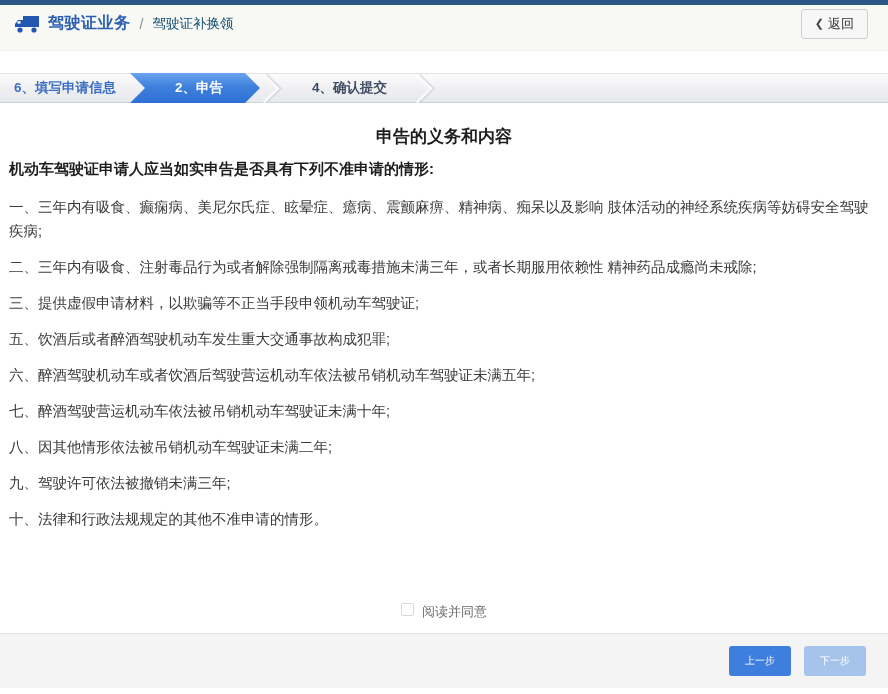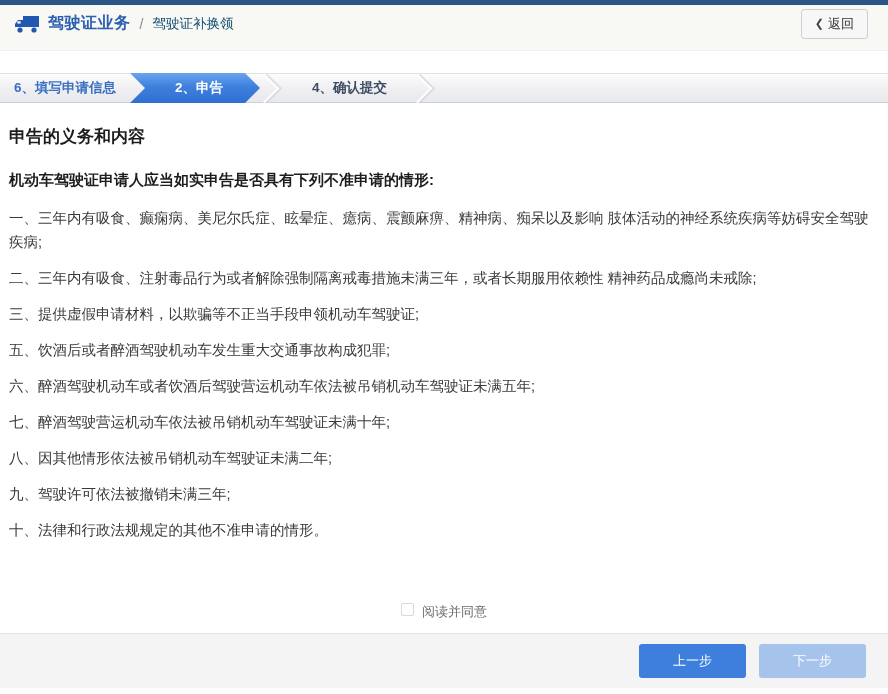--- a/index.html
+++ b/index.html
@@ -53,39 +53,39 @@
   .chev { position:relative; width:26px; }
   .chev::before {
     content:""; position:absolute; left:-6px; top:4px; width:19px; height:19px;
     border-top:2px solid #fdfdfd; border-right:2px solid #fdfdfd;
     transform:rotate(45deg);
     box-shadow:2px -2px 0 rgba(198,204,212,.55);
   }
 
   
   .content { flex:1 1 auto; display:flex; flex-direction:column; padding:22px 9px 8px; overflow:hidden; background:#fff; }
-  .content h1 { font-size:17px; font-weight:bold; color:#1d1d1d; text-align:left; margin-bottom:23px; }
+  .content h1 { font-size:17px; font-weight:bold; color:#1d1d1d; text-align:center; margin-bottom:12px; }
   .lead { font-size:15px; font-weight:bold; color:#1d1d1d; margin-bottom:16px; }
   .item { font-size:14.5px; color:#3a3a3a; line-height:24px; margin-bottom:12px; }
 
   .agree { margin-top:auto; display:flex; align-items:flex-start; justify-content:center; gap:8px; padding-bottom:4px; }
   .agree input[type=checkbox] {
     appearance:none; -webkit-appearance:none;
     width:13px; height:13px; border:1px solid #d9d9d9; border-radius:2px; background:#fff; cursor:pointer;
   }
   .agree label { font-size:13px; color:#6b6b6b; cursor:pointer; }
 
   
   .footer {
     flex:0 0 auto; height:55px; background:#f4f4f4; border-top:1px solid #e3e3e3;
     display:flex; align-items:center; justify-content:flex-end; gap:13px; padding:0 22px;
   }
   .btn {
-    border:none; border-radius:3px; color:#fff; font-size:13px; font-family:inherit;
-    padding:8px 34px; cursor:pointer; min-width:56px;
+    border:none; border-radius:3px; color:#fff; font-size:10px; font-family:inherit;
+    padding:8px 16px; cursor:pointer; min-width:56px;
   }
   .btn-prev { background:#3e7edd; }
   .btn-next { background:#a6c4eb; }
 
   .bottom-strip { flex:0 0 auto; height:6px; background:#fff; }
 </style>
 </head>
 <body>
 
 <div class="page">

